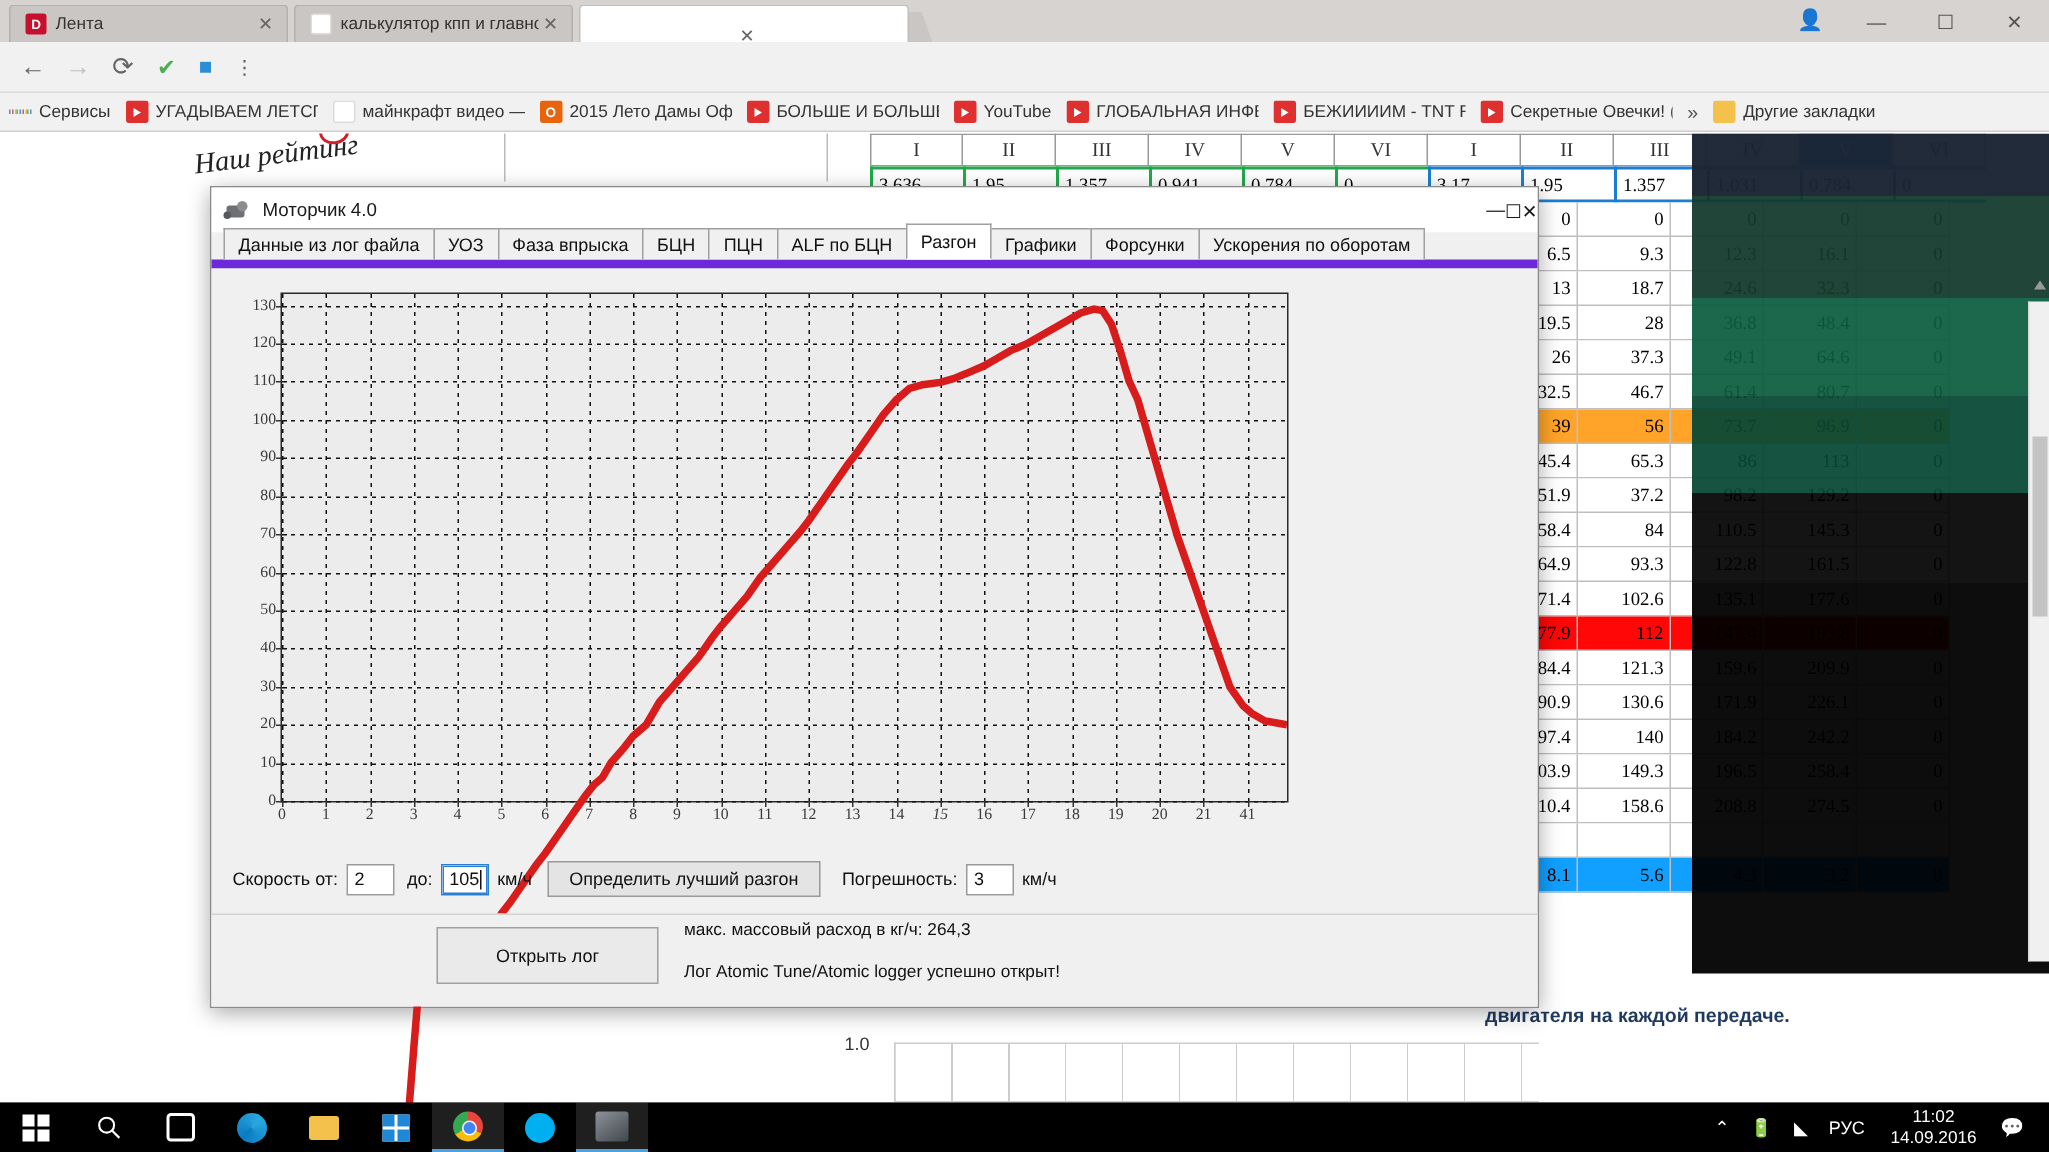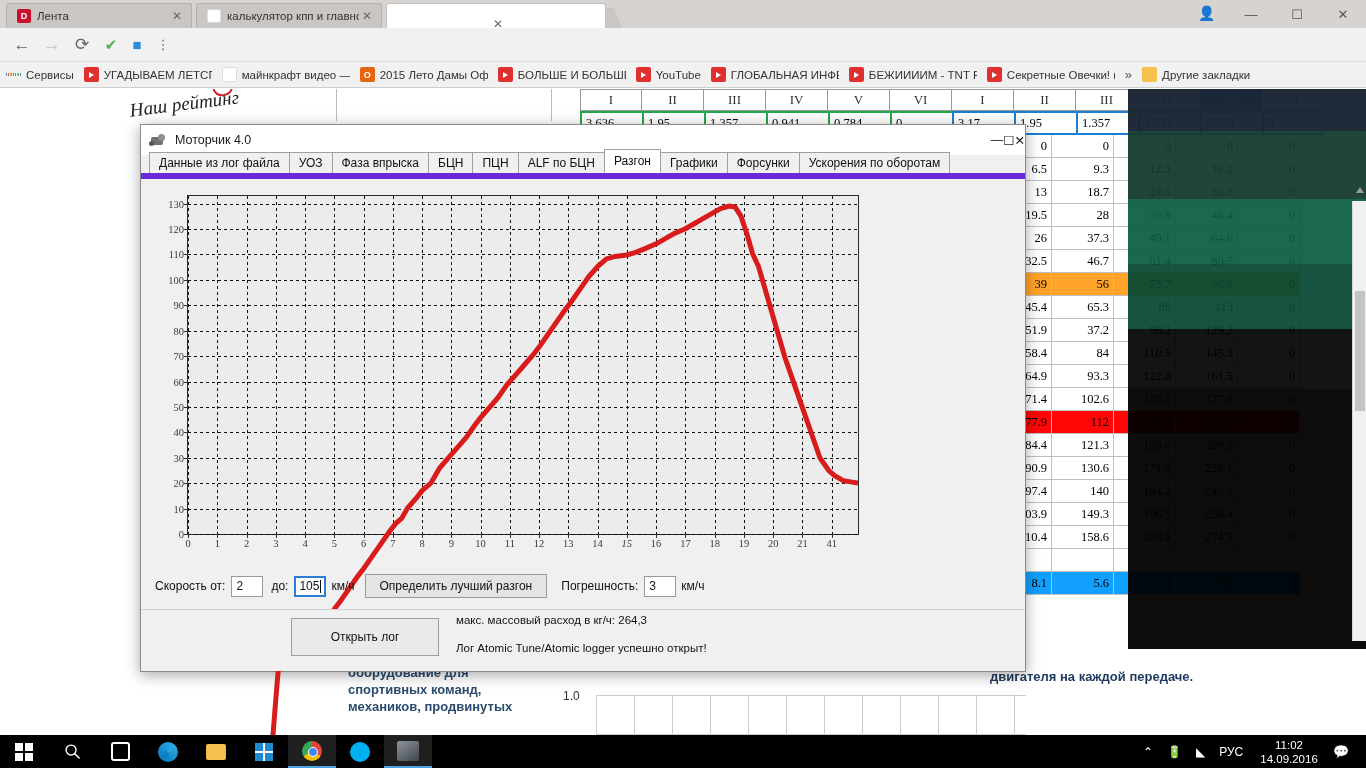--- a/index.html
+++ b/index.html
@@ -840,21 +840,20 @@
         
         
         
       </div>
 
       <div class="sheet-scrollbar">
         <div class="arrow-up"></div>
         <div class="thumb"></div>
       </div>
 
-      <div class="page-bottom-text">оборудование для спортивных команд, механиков, продвинутых</div>
       <div class="page-axis-label">1.0</div>
       <div class="page-grid-bottom"></div>
       <div class="page-right-text">двигателя на каждой передаче.</div>
     </div>
   </div>
 
   <div class="dialog">
     <div class="dlg-title">
       <span class="dlg-icon">
         <span class="e1"></span>

